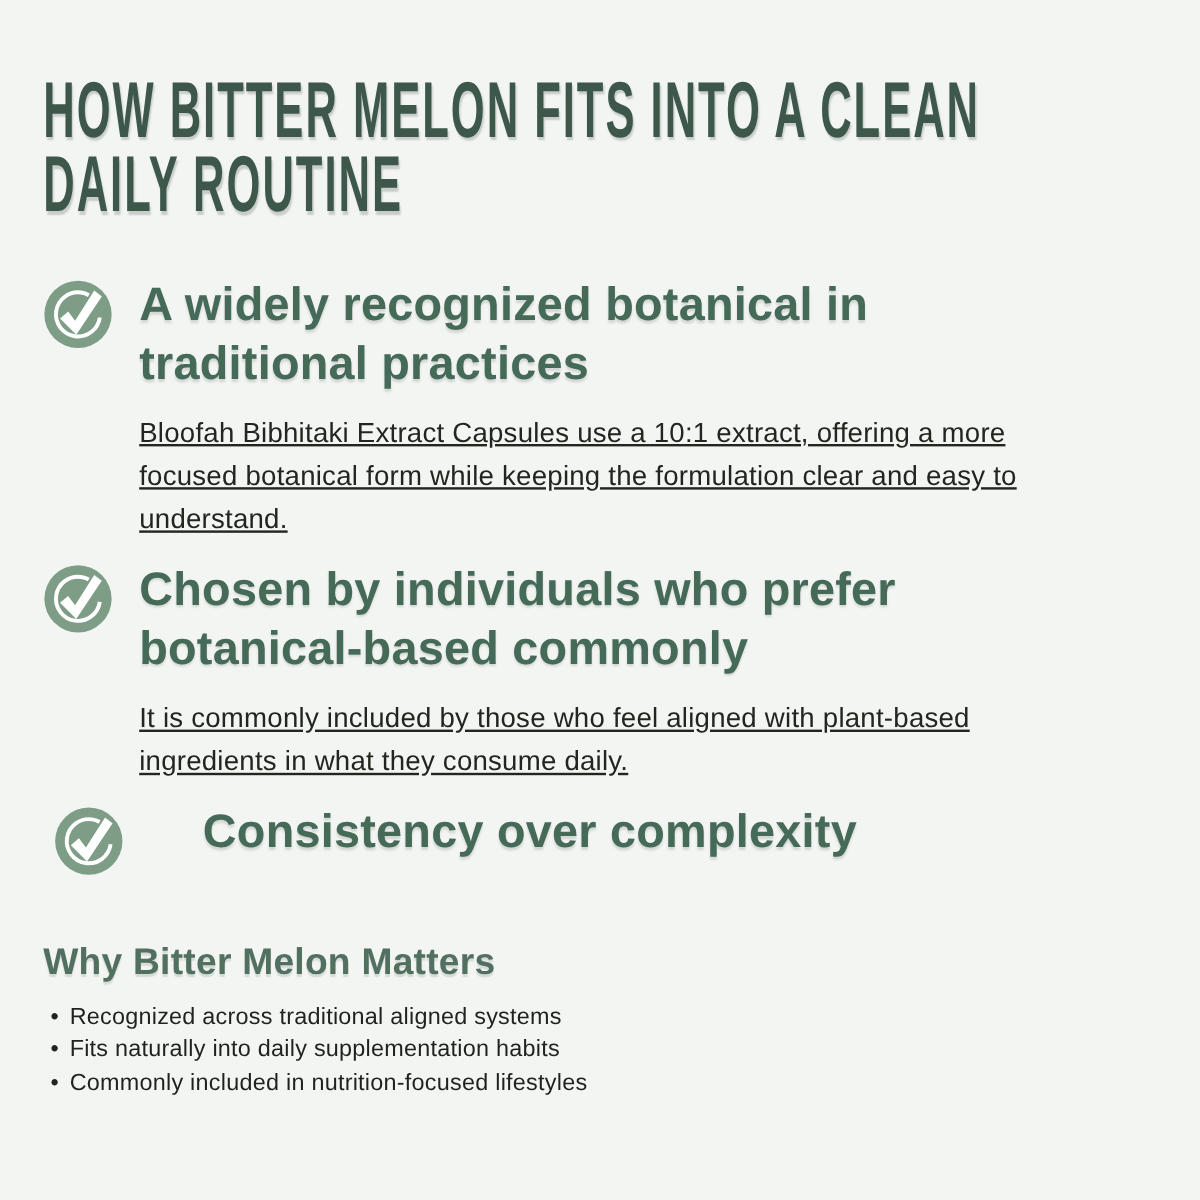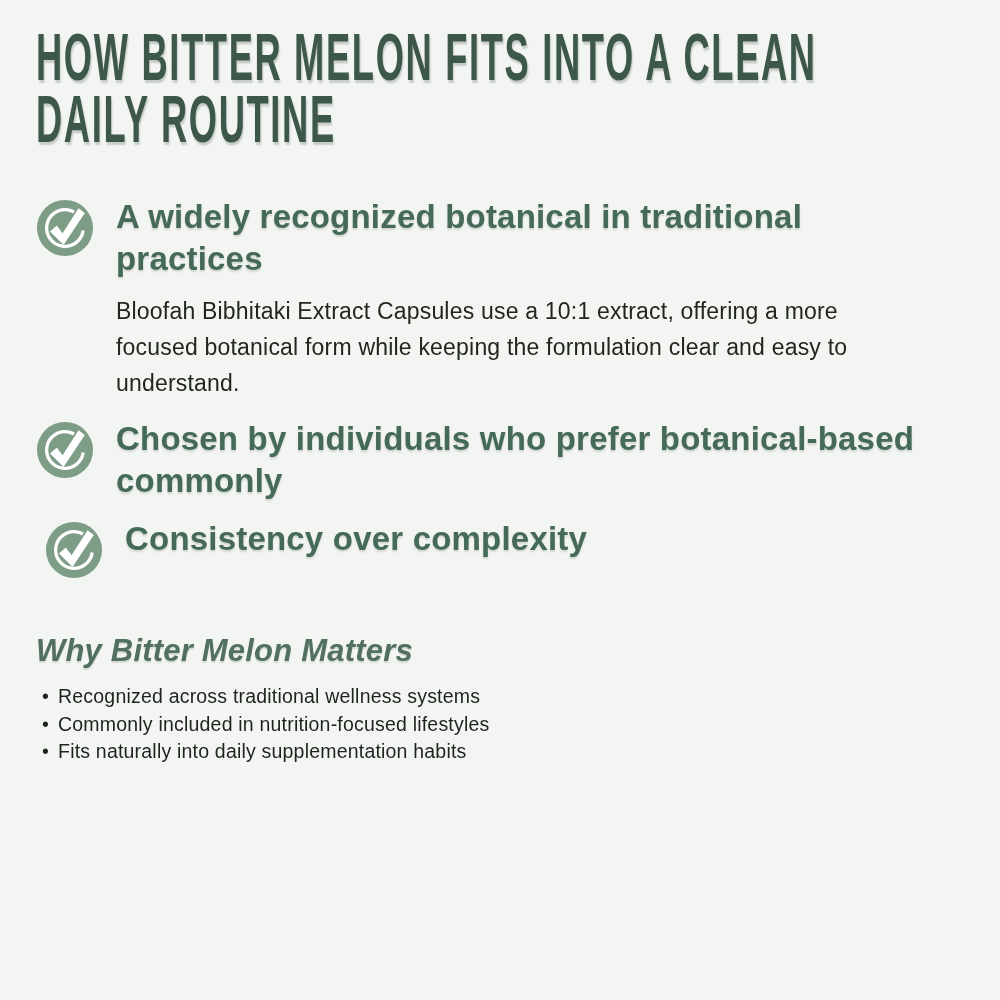--- a/index.html
+++ b/index.html
@@ -11,21 +11,21 @@
     height: 1000px;
     background: #f3f5f3;
     font-family: "Liberation Sans", sans-serif;
     overflow: hidden;
     position: relative;
   }
   .page {
     box-sizing: border-box;
     width: 1000px;
     height: 736px;
-    padding: 26px 40px 0 36px;
+    padding: 60px 40px 0 36px;
   }
 
   
   .main-title {
     margin: 0 0 42px 0;
     width: 1700px;               
     transform: scaleX(0.55);
     transform-origin: left top;
     color: #3d584b;
     font-weight: 800;
@@ -36,59 +36,59 @@
     height: 128px;
   }
   .title-line { display: block; white-space: nowrap; }
 
   
   .benefit {
     display: flex;
     align-items: flex-start;
     margin-bottom: 17px;
   }
-  .benefit.indent { margin-left: 9px; }
+  .benefit.indent { margin-left: 9px; gap: 44px; }
   .check-wrap {
     flex: 0 0 58px;
     width: 58px;
     height: 58px;
     margin-top: 3px;
   }
   .benefit-content {
     margin-left: 22px;
     width: 808px;
   }
   .benefit-heading {
     margin: 0;
     color: #456a58;
-    font-size: 33px;
+    font-size: 39px;
     font-weight: 700;
     line-height: 1.26;
     letter-spacing: 0.2px;
     text-shadow: 0 2px 2px rgba(60,70,64,0.18);
   }
   .benefit-body {
     margin: 14px 0 0 0;
     color: #22261f;
     font-size: 23px;
     line-height: 36px;
     letter-spacing: 0.2px;
     max-width: 800px;
+    text-decoration: underline;
   }
 
   
   .why-section { margin-top: 54px; }
   .why-heading {
     margin: 0 0 14px 0;
     color: #51705f;
     font-size: 31px;
     font-weight: 700;
     letter-spacing: 0.2px;
     text-shadow: 0 2px 1px rgba(60,70,64,0.15);
-    font-style: italic;
   }
   .bullet-list {
     list-style: none;
     margin: 0;
     padding: 0 0 0 6px;
   }
   .bullet-item {
     color: #1f231e;
     font-size: 19.5px;
     line-height: 27.5px;
@@ -123,38 +123,39 @@
   <div class="benefit">
     <span class="check-wrap">
       <svg viewBox="0 0 60 60" width="58" height="58" aria-hidden="true">
         <circle cx="30" cy="30" r="29" fill="#7e9d86"></circle>
         <circle cx="30" cy="30" r="19" fill="none" stroke="#ffffff" stroke-width="3.4" stroke-dasharray="96 23" transform="rotate(8 30 30)"></circle>
         <path d="M14.5,33.5 L21.5,27.5 L27.5,35.5 L44,9.5 L50.5,14.5 L28.5,47.5 Z" fill="#ffffff"></path>
       </svg>
     </span>
     <div class="benefit-content">
       <h2 class="benefit-heading">Chosen by individuals who prefer botanical-based commonly</h2>
+      <p class="benefit-body">It is commonly included by those who feel aligned with plant-based ingredients in what they consume daily.</p>
     </div>
   </div>
 
   <div class="benefit indent">
     <span class="check-wrap">
       <svg viewBox="0 0 60 60" width="58" height="58" aria-hidden="true">
         <circle cx="30" cy="30" r="29" fill="#7e9d86"></circle>
         <circle cx="30" cy="30" r="19" fill="none" stroke="#ffffff" stroke-width="3.4" stroke-dasharray="96 23" transform="rotate(8 30 30)"></circle>
         <path d="M14.5,33.5 L21.5,27.5 L27.5,35.5 L44,9.5 L50.5,14.5 L28.5,47.5 Z" fill="#ffffff"></path>
       </svg>
     </span>
     <div class="benefit-content">
       <h2 class="benefit-heading">Consistency over complexity</h2>
     </div>
   </div>
 
   <div class="why-section">
     <h2 class="why-heading">Why Bitter Melon Matters</h2>
     <ul class="bullet-list">
-      <li class="bullet-item"><span class="bullet-dot">•</span><span>Recognized across traditional wellness systems</span></li>
+      <li class="bullet-item"><span class="bullet-dot">•</span><span>Recognized across traditional aligned systems</span></li>
+      <li class="bullet-item"><span class="bullet-dot">•</span><span>Fits naturally into daily supplementation habits</span></li>
       <li class="bullet-item"><span class="bullet-dot">•</span><span>Commonly included in nutrition-focused lifestyles</span></li>
-      <li class="bullet-item"><span class="bullet-dot">•</span><span>Fits naturally into daily supplementation habits</span></li>
     </ul>
   </div>
 
 </div>
 
 </body></html>

